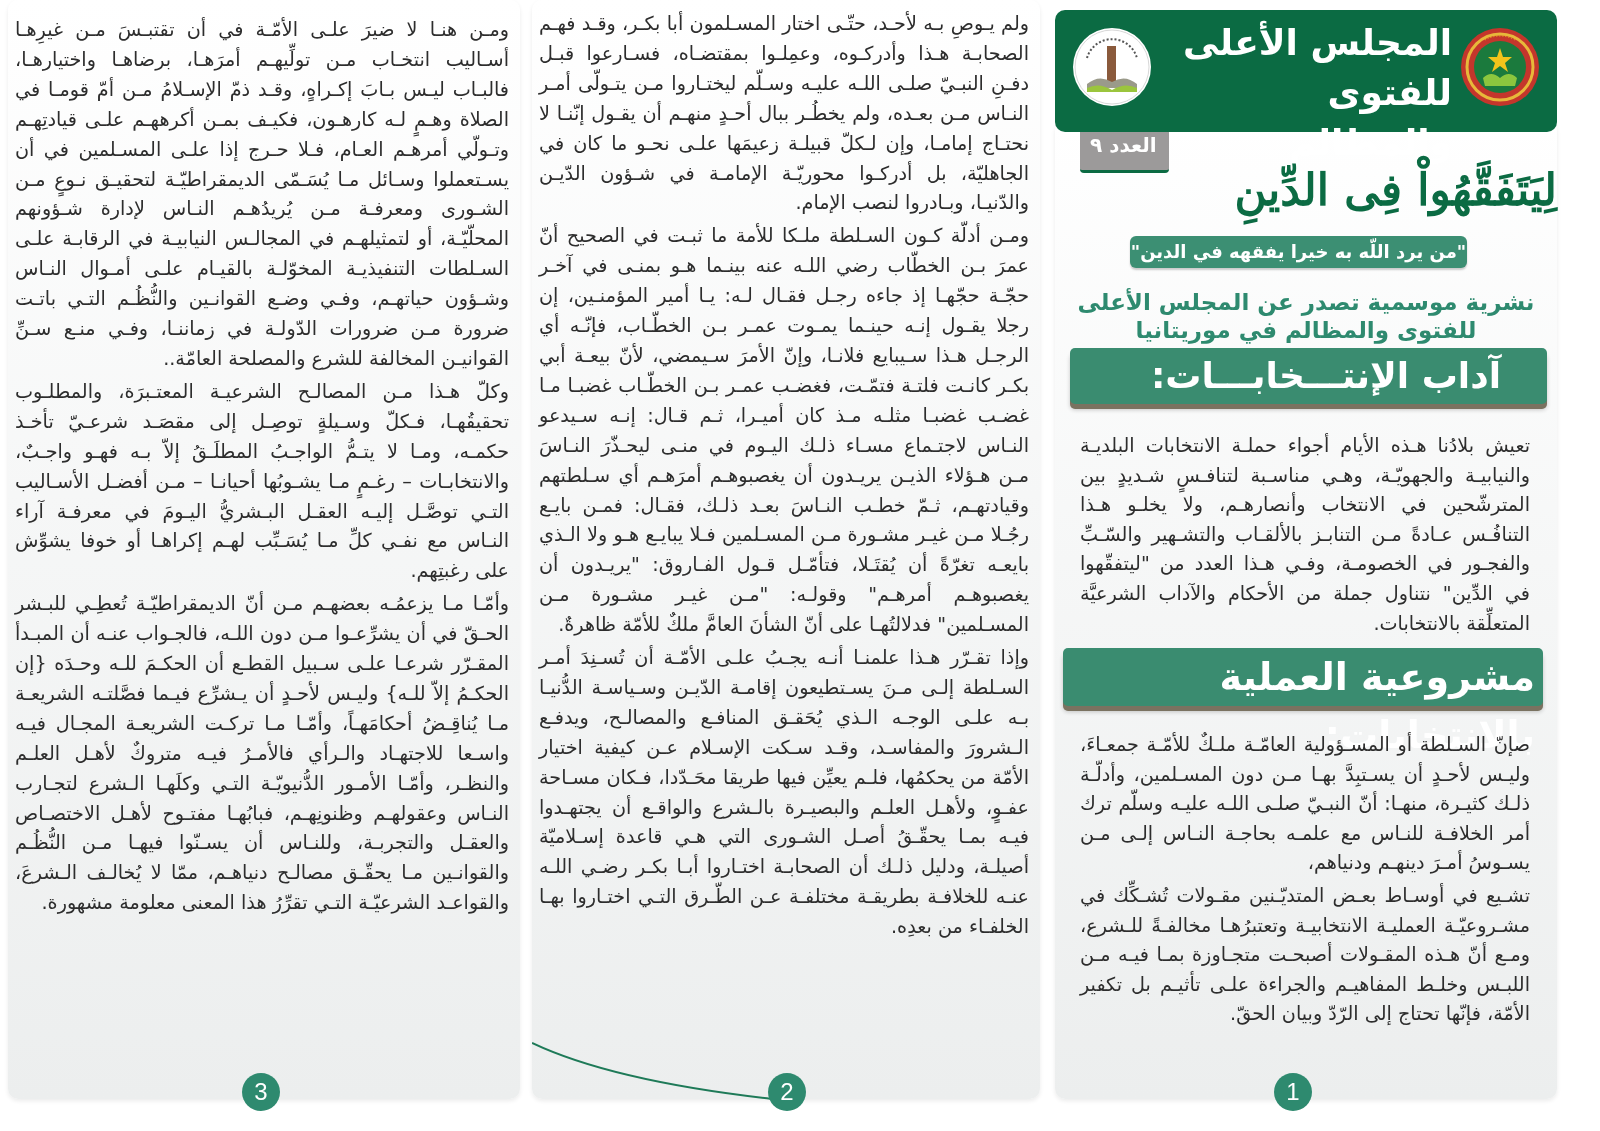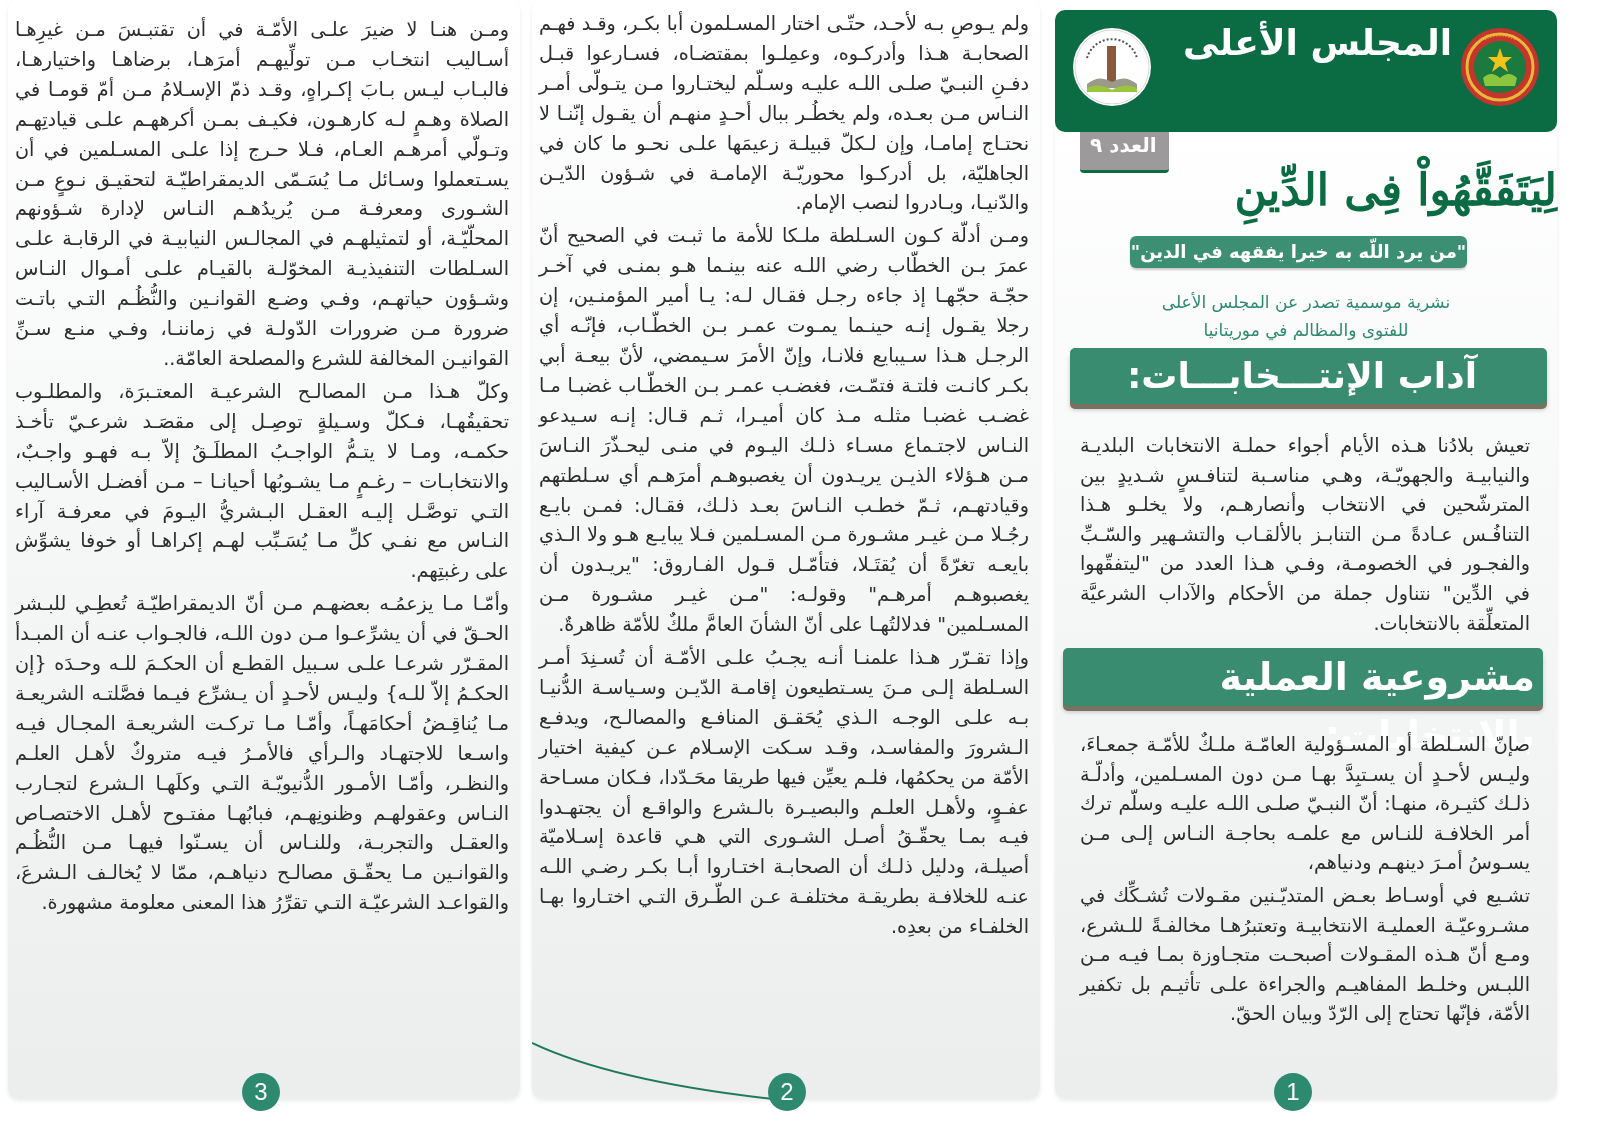--- a/index.html
+++ b/index.html
@@ -129,40 +129,41 @@
     font-weight: bold;
     font-size: 18px;
     line-height: 32px;
     box-shadow: 0 2px 2px rgba(0,0,0,0.2);
   }
   .pub-desc {
     position: absolute;
     top: 288px; left: 20px; right: 20px;
     text-align: center;
     color: #2e8a6f;
-    font-size: 17px;
+    font-size: 23px;
     line-height: 28px;
+    font-weight: bold;
   }
   .section-heading {
     position: absolute;
     background: #3a8c70;
     color: #ffffff;
     border-radius: 5px;
     font-weight: bold;
     text-align: right;
     box-shadow: 0 5px 0 #7a7260, 0 6px 4px rgba(0,0,0,0.2);
     padding-right: 40px;
     box-sizing: border-box;
   }
   #heading-adab {
     top: 348px; left: 15px; right: 10px;
     height: 56px;
     font-size: 36px;
     line-height: 56px;
-    padding-right: 70px;
+    padding-right: 46px;
   }
   #heading-mashru {
     top: 648px; left: 8px; right: 14px;
     height: 58px;
     font-size: 38px;
     line-height: 58px;
     padding-right: 8px;
   }
   #p1-intro { top: 428px; left: 22px; right: 24px; line-height: 29.6px; }
   #p1-body { top: 727px; left: 22px; right: 24px; line-height: 29.6px; }
@@ -201,20 +202,21 @@
       <svg width="78" height="78" viewBox="0 0 78 78">
         <circle cx="39" cy="39" r="37" fill="#ffffff" stroke="#d8d8d8" stroke-width="1"></circle>
         <path d="M14 30 A26 26 0 0 1 64 30" fill="none" stroke="#555" stroke-width="2" stroke-dasharray="2 2"></path>
         <rect x="34" y="18" width="9" height="38" fill="#8a5a3c"></rect>
         <path d="M14 56 Q26 46 39 54 Q52 46 64 56 L64 60 L14 60 Z" fill="#9a9a8a"></path>
         <path d="M14 60 Q26 54 39 62 Q52 54 64 60 L64 64 L14 64 Z" fill="#9bc53d"></path>
       </svg>
     </div>
     <div class="masthead-title">
       <div>المجلس الأعلى</div>
+      <div>للفتوى والمظالم</div>
     </div>
     <div class="logo logo-right">
       <svg width="78" height="78" viewBox="0 0 78 78">
         <circle cx="39" cy="39" r="37" fill="#c4362c"></circle>
         <circle cx="39" cy="39" r="33" fill="none" stroke="#e7b83a" stroke-width="3"></circle>
         <circle cx="39" cy="39" r="26" fill="#1b7a3d"></circle>
         <polygon points="39,20 42,29 51,29 44,35 47,44 39,38 31,44 34,35 27,29 36,29" fill="#f2c41b"></polygon>
         <path d="M22 50 Q30 42 39 50 Q48 42 56 50 L54 58 L24 58 Z" fill="#8cc63e"></path>
         <path d="M24 12 A30 30 0 0 1 54 12" fill="none" stroke="#f2c41b" stroke-width="1" stroke-dasharray="1 2"></path>
       </svg>

